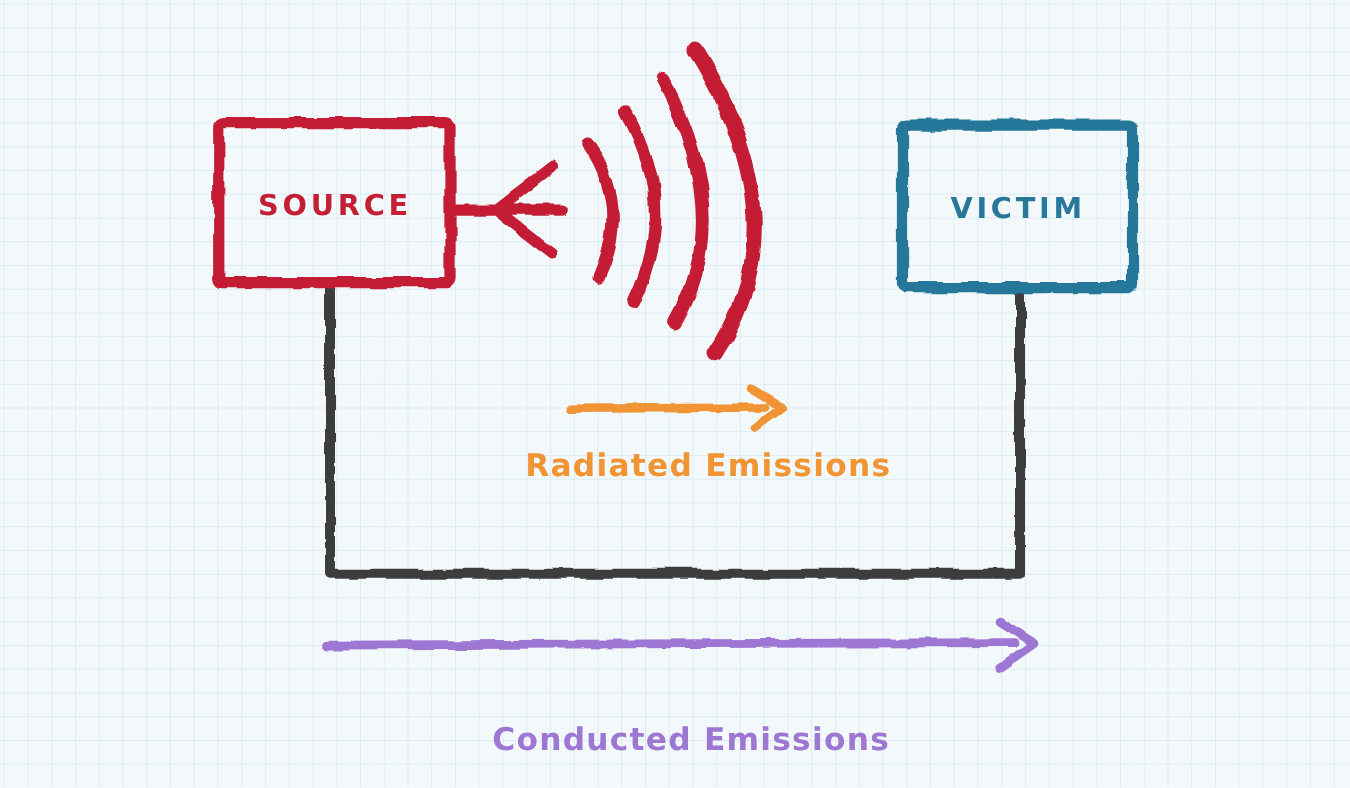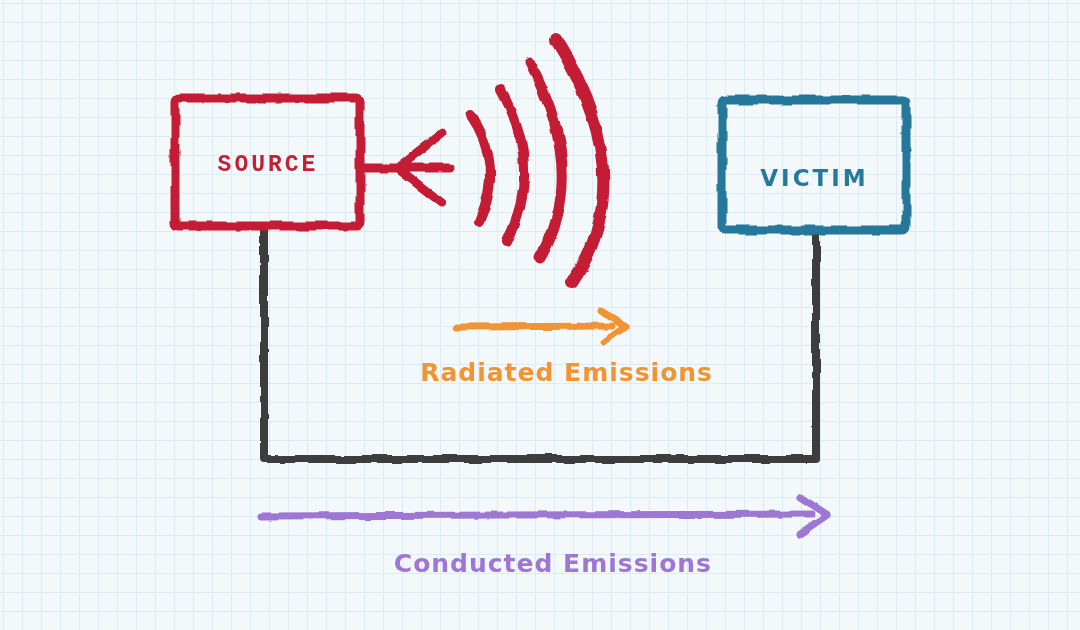--- a/index.html
+++ b/index.html
@@ -35,21 +35,21 @@
     white-space: nowrap;
   }
   .box-label {
     display: flex;
     align-items: center;
     justify-content: center;
     font-size: 23px;
     letter-spacing: 3px;
   }
   .source-label-wrap { left: 170px; top: 96px; width: 196px; height: 137px; }
-  .victim-label-wrap { left: 718px; top: 108px; width: 193px; height: 139px; }
+  .victim-label-wrap { left: 718px; top: 97px; width: 193px; height: 139px; }
   .arrow-caption {
     width: 340px;
     text-align: right;
     font-size: 25px;
     letter-spacing: 1px;
   }
   .radiated-caption  { left: 373px; top: 358px; }
   .conducted-caption { left: 372px; top: 549px; }
 </style>
 </head>
@@ -79,21 +79,21 @@
       <path stroke-width="10" d="M501,90 Q544,166 507,242" stroke="#c41f35"></path>
       <path stroke-width="11" d="M530,63 Q589,175 540,258" stroke="#c41f35"></path>
       <path stroke-width="12" d="M556,40 Q642,178 572,283" stroke="#c41f35"></path>
 
       <path stroke-width="7" d="M456,327 L612,326 M601,311 L626,326 M626,326 L604,342" stroke="#f09434"></path>
 
       <path stroke-width="7" d="M262,516 L812,514 M800,497 L828,515 M828,515 L799,535" stroke="#9e76d4"></path>
     </g>
   </svg>
 
-  <div class="lbl box-label source-label-wrap" style="color: rgb(196, 31, 53); font-family: Liberation Mono, monospace;">SOURCE</div>
+  <div class="lbl box-label source-label-wrap" style="color: rgb(196, 31, 53);">SOURCE</div>
 
   <div class="lbl box-label victim-label-wrap" style="color: rgb(39, 120, 154);">VICTIM</div>
 
   <div class="lbl arrow-caption radiated-caption" style="color: rgb(240, 148, 52);">Radiated Emissions</div>
 
-  <div class="lbl arrow-caption conducted-caption" style="color: rgb(158, 118, 212);">Conducted Emissions</div>
+  <div class="lbl arrow-caption conducted-caption" style="color: rgb(158, 118, 212); margin-top: 28px;">Conducted Emissions</div>
 
 </div>
 
 </body></html>

